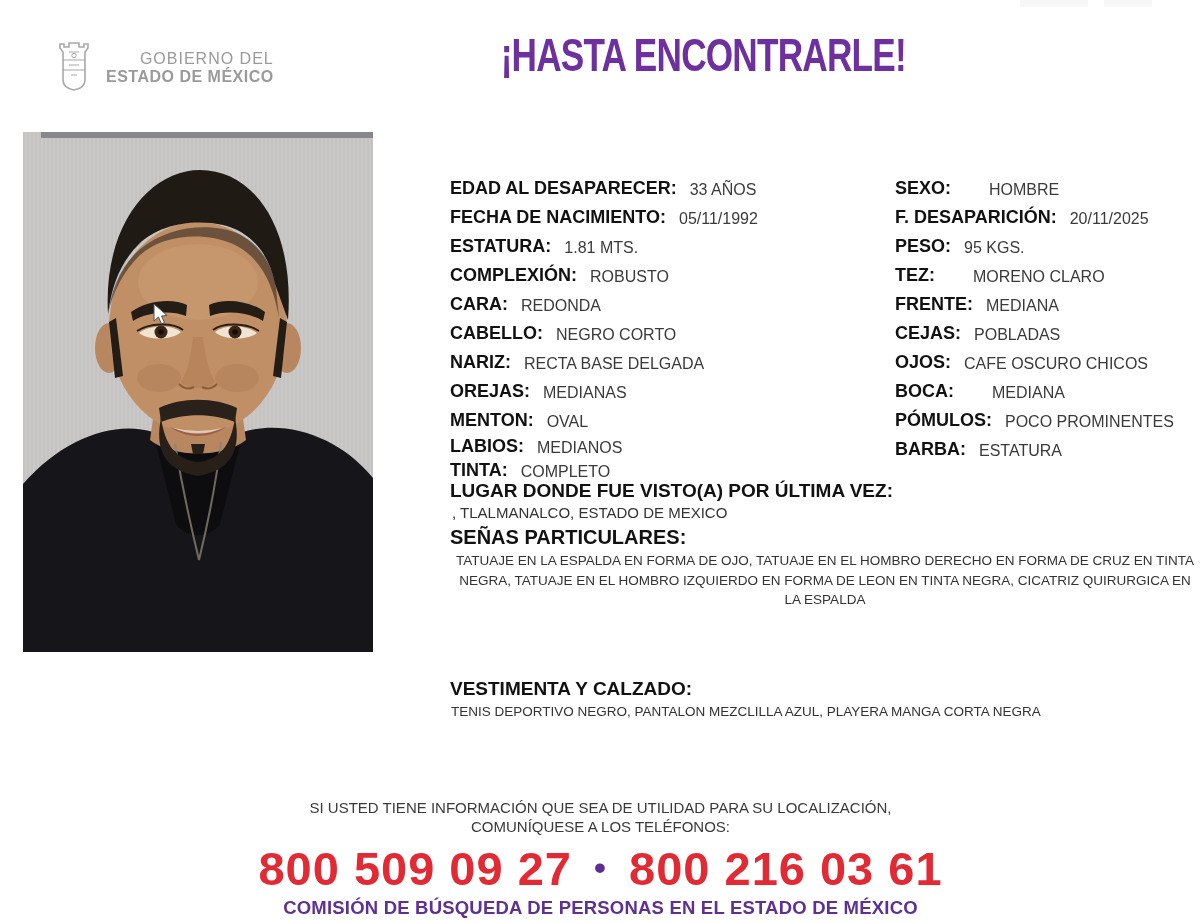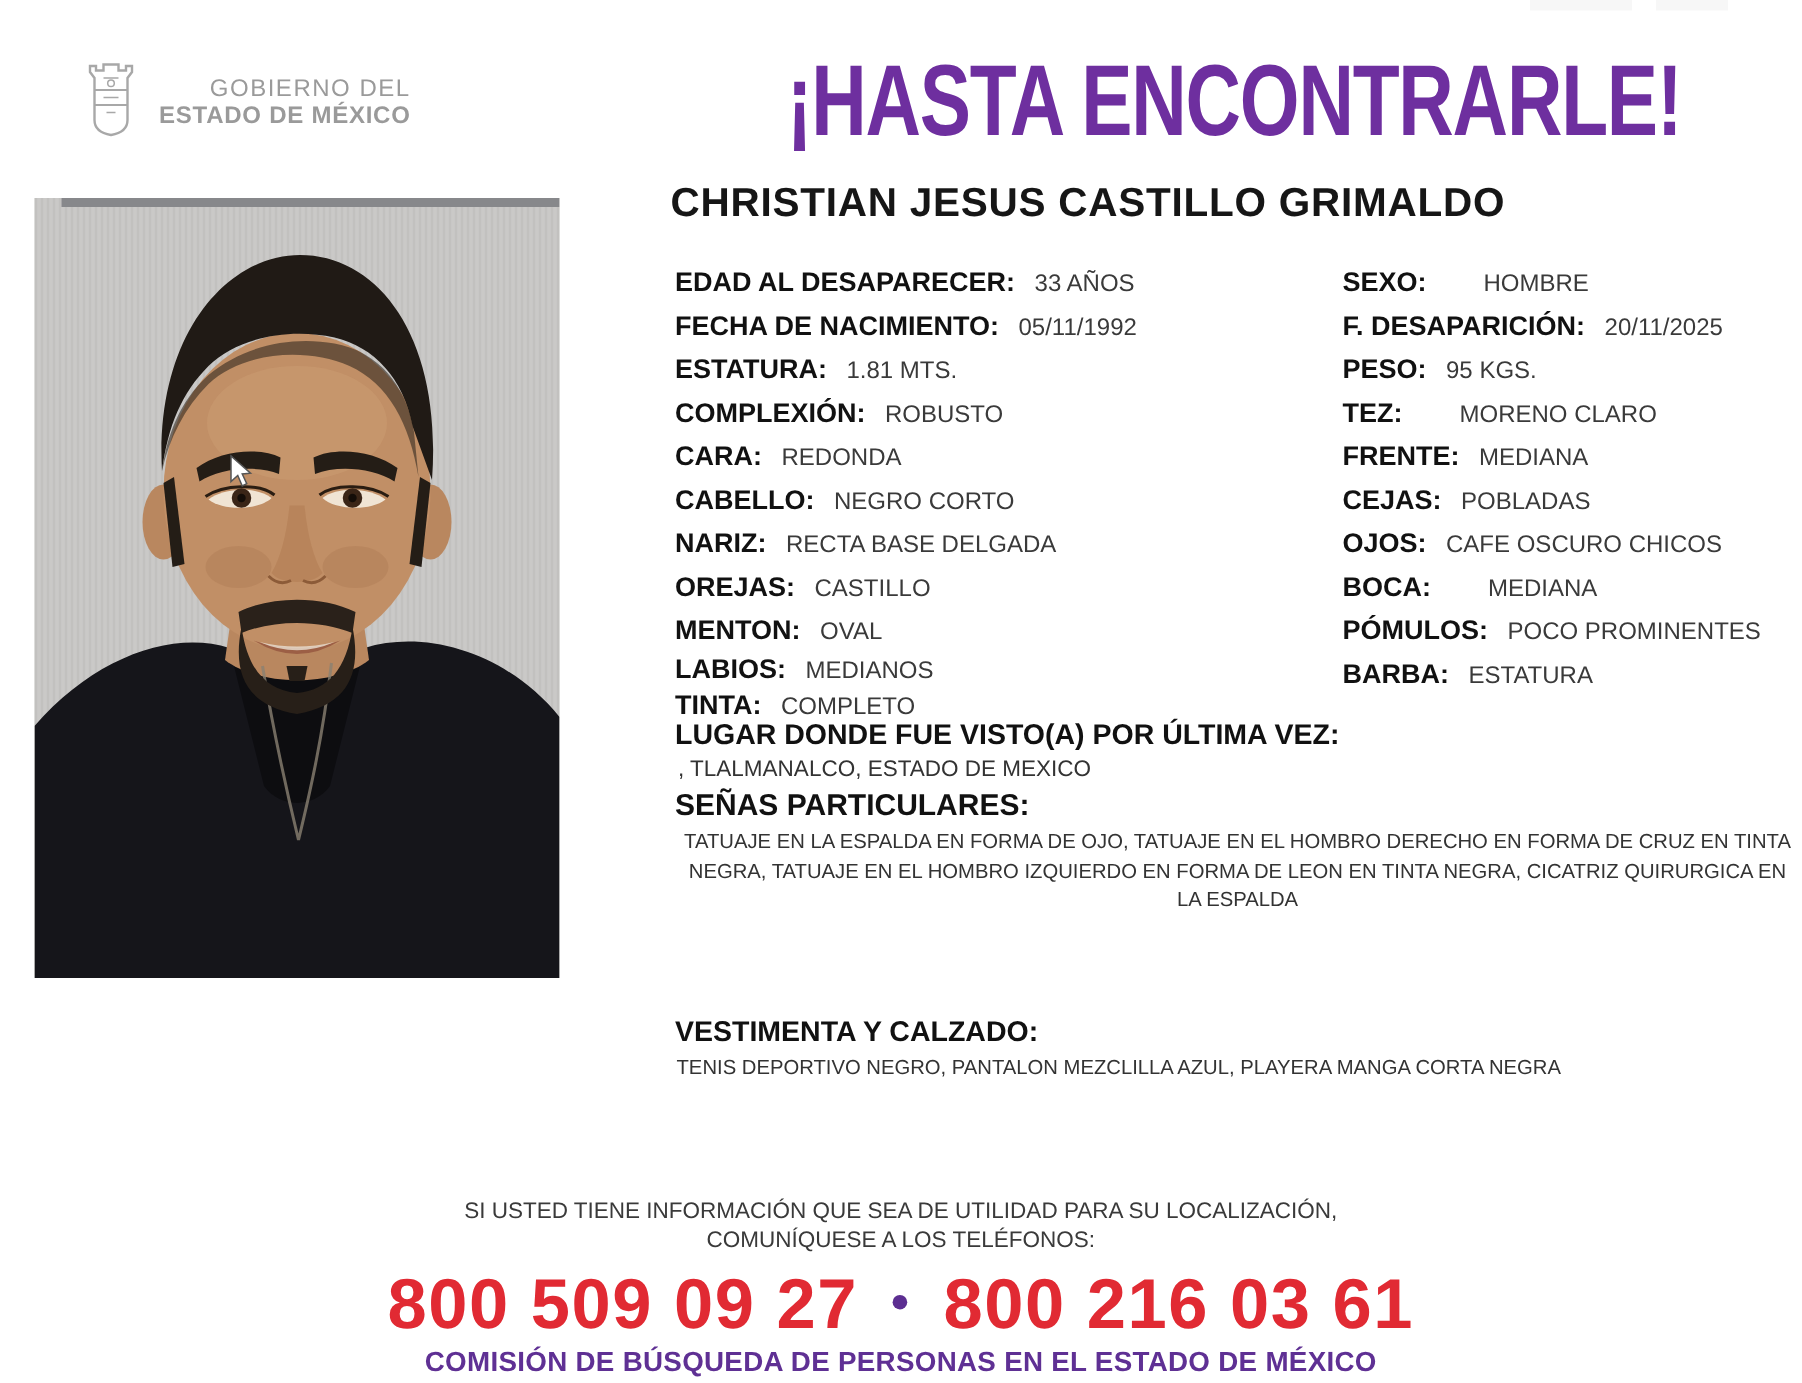--- a/index.html
+++ b/index.html
@@ -8,21 +8,21 @@
     font-family:"Liberation Sans", sans-serif; color:#1e1e1e; overflow:hidden;
   }
   
   .logo{position:absolute; left:52px; top:40px; display:flex; align-items:center; gap:10px;}
   .logo-text{color:#9a9a9a; line-height:1.1;}
   .logo-line1{font-size:16px; letter-spacing:1px;text-align:right;}
   .logo-line2{font-size:16px; font-weight:bold; letter-spacing:0.5px;}
   .faint-bar{position:absolute; background:#f7f7f7; height:7px; top:0;}
   .title{
     position:absolute; left:450px; top:30px; width:640px; text-align:left;
-    font-weight:bold; font-size:64px; color:#6E2F9F; white-space:nowrap;
+    font-weight:bold; font-size:44px; color:#6E2F9F; white-space:nowrap;
   }
   .title span{display:inline-block; transform:scaleX(0.80) scaleY(1.05); transform-origin:center; letter-spacing:-1px;}
   .person-name{
     position:absolute; left:447px; top:120px; font-size:27px; font-weight:bold;
     letter-spacing:0.5px; color:#161616; white-space:nowrap;
   }
   
   .photo{position:absolute; left:23px; top:132px; width:350px; height:520px; background:#cac9c7;}
   .cursor{position:absolute; left:153px; top:303px; width:17px; height:24px; z-index:5;}
   
@@ -67,21 +67,20 @@
       </svg>
     </span>
     <span class="logo-text">
       <div class="logo-line1">GOBIERNO DEL</div>
       <div class="logo-line2">ESTADO DE MÉXICO</div>
     </span>
   </div>
 
   <div class="title"><span>¡HASTA ENCONTRARLE!</span></div>
 
-  <div class="person-name">CHRISTIAN JESUS CASTILLO GRIMALDO</div>
 
   <div class="photo">
     <svg width="350" height="520" viewBox="0 0 350 520">
       <defs>
         <pattern id="scan" width="4" height="4" patternUnits="userSpaceOnUse">
           <path d="M1 0 V4" stroke="#8f8e8c" stroke-width="1" opacity="0.22"></path>
         </pattern>
       </defs>
       <rect width="350" height="520" fill="#cac9c7"></rect>
       <rect width="350" height="520" fill="url(#scan)"></rect>
@@ -161,21 +160,21 @@
     <div class="frow">
         <span class="flabel">CABELLO:</span>
         <span class="fvalue">NEGRO CORTO</span>
       </div>
     <div class="frow">
         <span class="flabel">NARIZ:</span>
         <span class="fvalue">RECTA BASE DELGADA</span>
       </div>
     <div class="frow">
         <span class="flabel">OREJAS:</span>
-        <span class="fvalue">CASTILLO</span>
+        <span class="fvalue">MEDIANAS</span>
       </div>
     <div class="frow">
         <span class="flabel">MENTON:</span>
         <span class="fvalue">OVAL</span>
       </div>
     <div class="frow" style="height:26px;">
         <span class="flabel">LABIOS:</span>
         <span class="fvalue">MEDIANOS</span>
       </div>
     <div class="frow" style="height:24px;">

